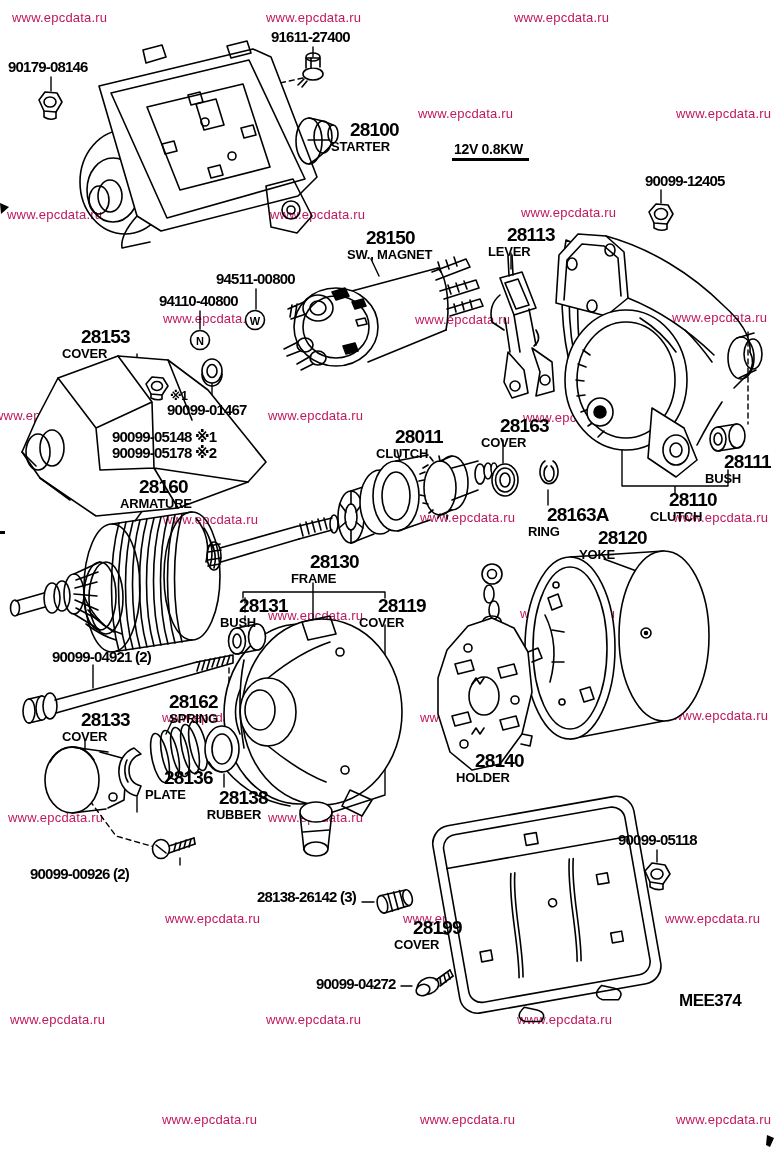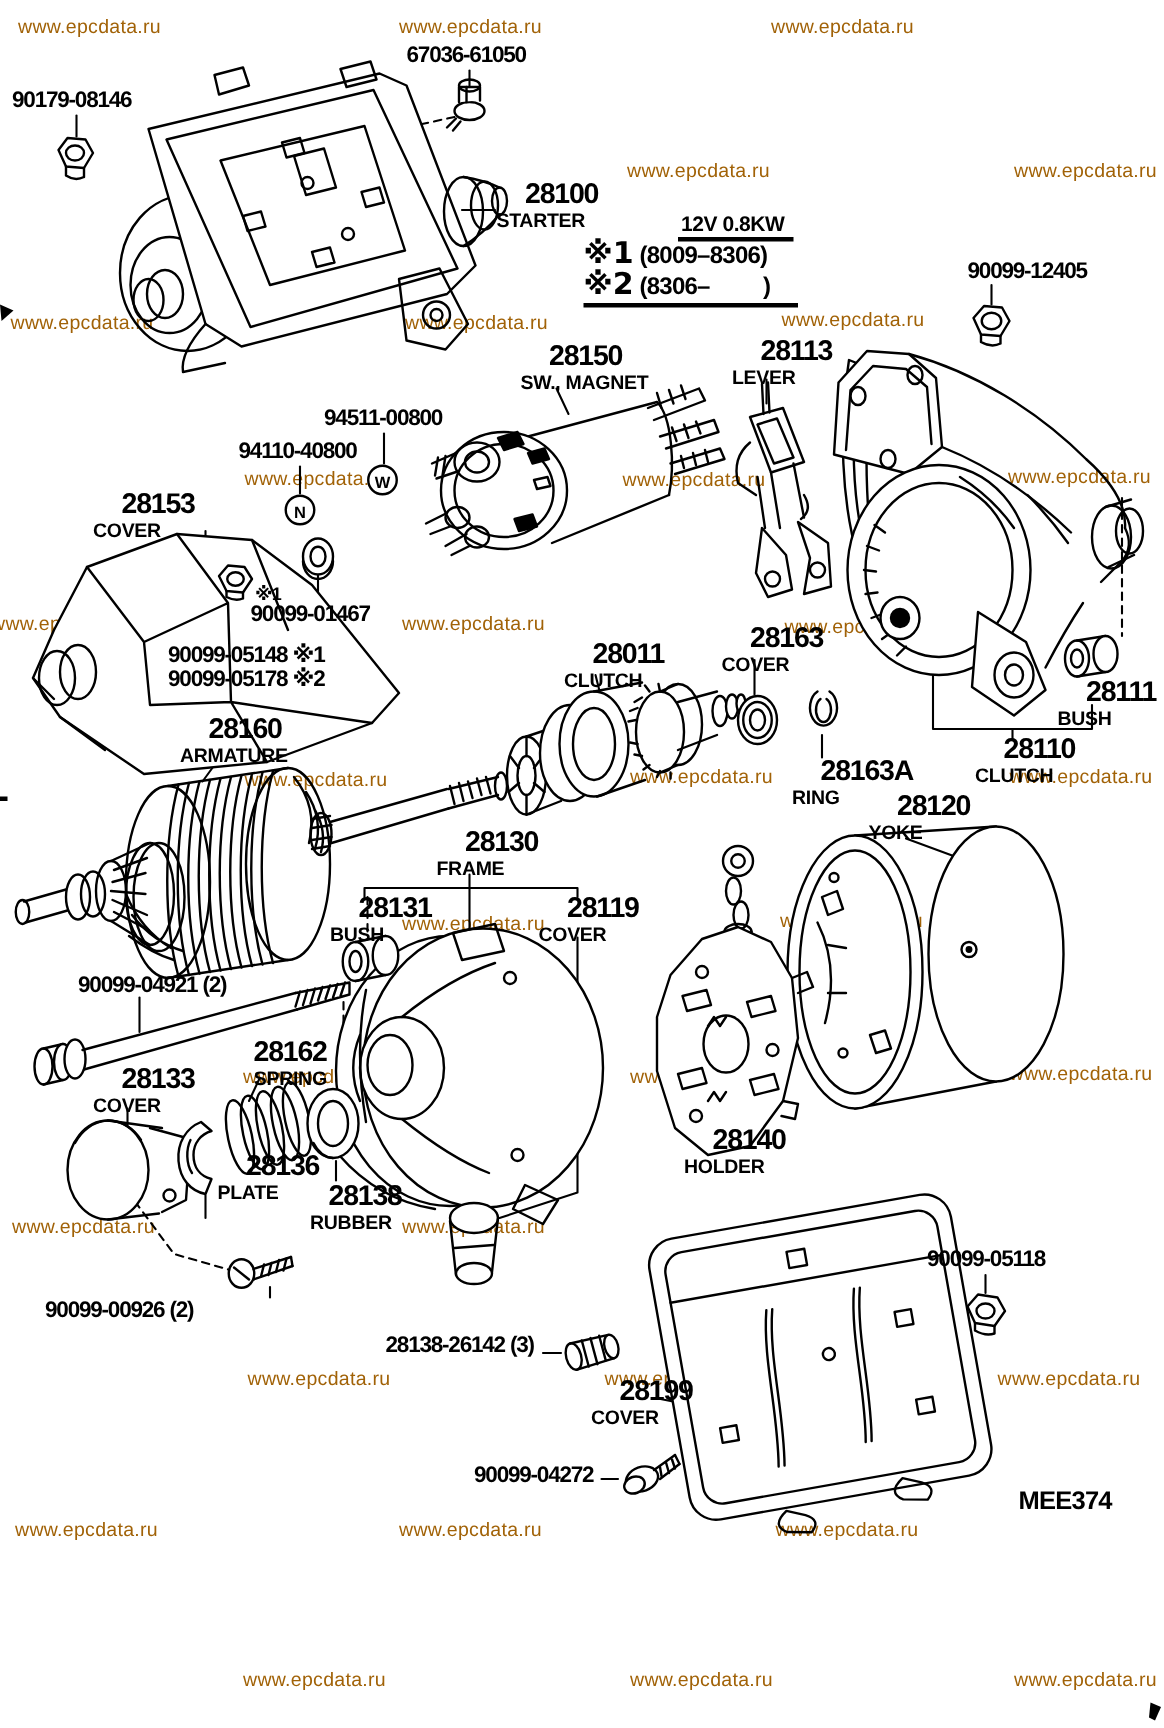--- a/index.html
+++ b/index.html
@@ -1,18 +1,18 @@
 <!DOCTYPE html>
 <html><head>
 <meta charset="utf-8">
 <style>
   html,body{margin:0;padding:0;background:#fff;}
   .canvas{position:relative;width:776px;height:1152px;background:#fff;overflow:hidden;
           font-family:"Liberation Sans","DejaVu Sans",sans-serif;}
-  .wm{position:absolute;color:#a16207;font-size:13px;letter-spacing:.2px;white-space:nowrap;z-index:1;}
+  .wm{position:absolute;color:#be185d;font-size:13px;letter-spacing:.2px;white-space:nowrap;z-index:1;}
   svg.art{position:absolute;left:0;top:0;z-index:2;}
   .lbl{position:absolute;z-index:3;color:#000;font-weight:bold;line-height:1.04;white-space:pre;}
   .lbl .num{display:block;}
   .lbl .num.big{font-size:19px;letter-spacing:-.8px;padding-left:19px;}
   .lbl .num.code{font-size:15px;letter-spacing:-.8px;}
   .lbl .num.small{font-size:12px;letter-spacing:-.5px;}
   .lbl .sub{display:block;font-size:13px;letter-spacing:-.2px;margin-top:0px;}
   .spec{position:absolute;left:452px;top:93px;z-index:3;font-size:14px;font-weight:bold;
         letter-spacing:-.3px;border-bottom:3px solid #000;padding:0 6px 1px 2px;margin-top:48px;}
   .notes{position:absolute;left:389px;top:158px;z-index:3;border-bottom:3px solid #000;
@@ -423,30 +423,26 @@
 
     <g stroke="none" fill="#000">
       <path d="M0,203 L9,207 L1,214 Z"></path>
       <rect x="0" y="531" width="5" height="3"></rect>
       <path d="M767,1135 l7,3 l-4,9 l-4,-2 z"></path>
     </g>
   </svg>
 
   <div class="spec">12V 0.8KW</div>
 
-  <div class="notes">
-    <div class="noteline"><span class="kome">※1</span><span class="nrange"> (8009–8306)</span></div>
-    <div class="noteline"><span class="kome">※2</span><span class="nrange"> (8306–         )</span></div>
-  </div>
 
   <div class="diagcode">MEE374</div>
 
   <div id="label-layer">
       <div class="lbl" style="left: 8px; top: 59px;"><span class="num code">90179-08146</span></div>
-      <div class="lbl" style="left: 271px; top: 29px;"><span class="num code">67036-61050</span></div>
+      <div class="lbl" style="left: 271px; top: 29px;"><span class="num code">91611-27400</span></div>
       <div class="lbl" style="left: 331px; top: 120px;"><span class="num big">28100</span><span class="sub">STARTER</span></div>
       <div class="lbl" style="left: 645px; top: 173px;"><span class="num code">90099-12405</span></div>
       <div class="lbl" style="left: 347px; top: 228px;"><span class="num big">28150</span><span class="sub">SW., MAGNET</span></div>
       <div class="lbl" style="left: 488px; top: 225px;"><span class="num big">28113</span><span class="sub">LEVER</span></div>
       <div class="lbl" style="left: 216px; top: 271px;"><span class="num code">94511-00800</span></div>
       <div class="lbl" style="left: 159px; top: 293px;"><span class="num code">94110-40800</span></div>
       <div class="lbl" style="left: 62px; top: 327px;"><span class="num big">28153</span><span class="sub">COVER</span></div>
       <div class="lbl" style="left: 170px; top: 390px;"><span class="num small">※1</span></div>
       <div class="lbl" style="left: 167px; top: 402px;"><span class="num code">90099-01467</span></div>
       <div class="lbl" style="left: 112px; top: 429px;"><span class="num code">90099-05148 ※1</span></div>

